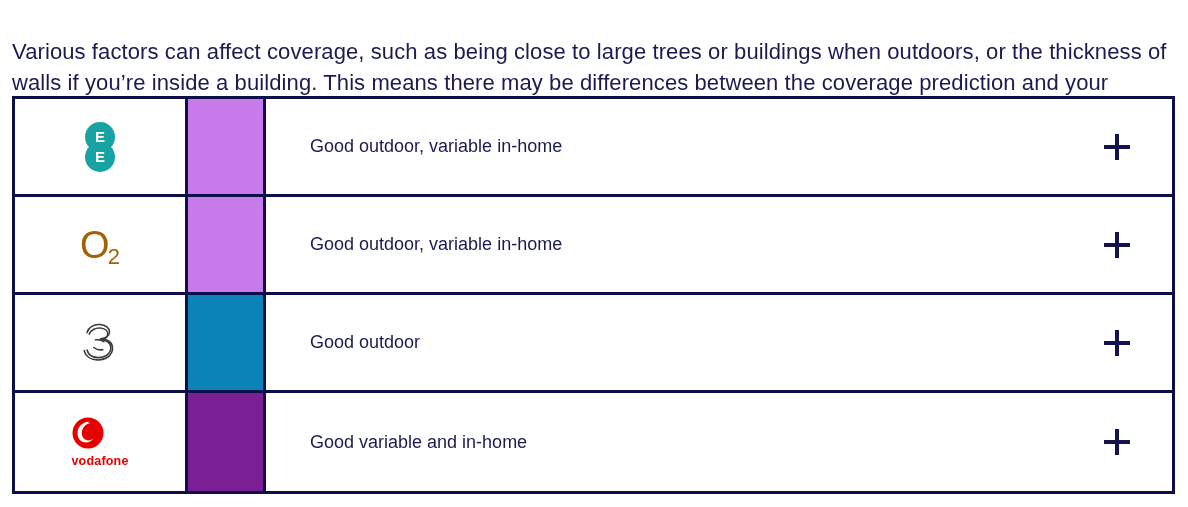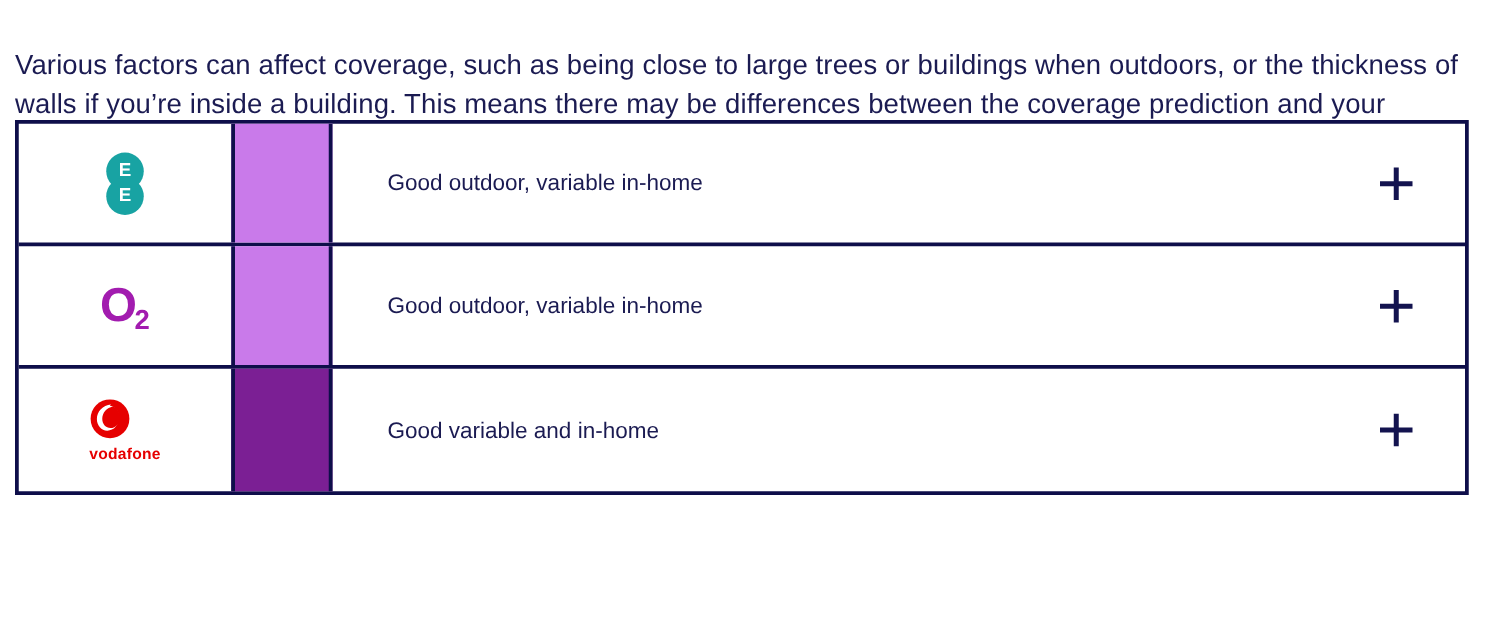--- a/index.html
+++ b/index.html
@@ -122,22 +122,22 @@
     align-items: center;
     justify-content: center;
     letter-spacing: 0;
   }
   .ee-dot.top { top: 0; }
   .ee-dot.bottom { top: 20px; }
 
   
   .logo-o2 {
     font-size: 38px;
-    font-weight: bold;
-    color: #a21caf;
+    font-weight: normal;
+    color: #a16207;
     line-height: 1;
     letter-spacing: -1px;
   }
   .logo-o2 sub {
     font-size: 22px;
     vertical-align: baseline;
     position: relative;
     top: 6px;
     left: -1px;
   }
@@ -185,20 +185,39 @@
     <div class="cell-logo">
       <div class="logo-o2"><span>O</span><sub>2</sub></div>
     </div>
     <div class="cell-swatch" style="background:#c97aea"></div>
     <div class="cell-desc">Good outdoor, variable in-home</div>
     <div class="cell-toggle">
       <span class="plus"></span>
     </div>
   </div>
 
+  <div class="row">
+    <div class="cell-logo">
+      <div class="logo-three">
+        <svg width="40" height="46" viewBox="0 0 40 46" aria-hidden="true">
+          <g fill="none" stroke="#3c3c3c" stroke-width="1.6" stroke-linejoin="round" stroke-linecap="round">
+            <path d="M7 12.5c1.5-5 7-8.5 13-8 5.5 0.4 9.5 3.4 9.5 7.3 0 3.9-3.8 6.4-8.6 6.9 6.2 0.2 11.6 3.4 11.6 9.6 0 7.4-7.3 12-15.3 11.6C10.4 39.5 5.3 36 4.2 30.6"></path>
+            <path d="M9.2 14.1c1.4-3.9 6.1-6.5 11-6.1 4.6 0.4 7.6 2.8 7.6 5.8 0 3.2-3.2 5.2-7.4 5.6 5.7 0.3 10.4 3.2 10.4 8.4 0 6.2-6.2 10.1-13 9.8-5.5-0.3-9.7-3.2-10.7-7.6"></path>
+            <path d="M15.5 19.8c2.9-0.3 6.4 0.2 8.3 1.9"></path>
+            <path d="M13.8 27.5c2.4 2 5.9 2.7 8.9 2.1"></path>
+          </g>
+        </svg>
+      </div>
+    </div>
+    <div class="cell-swatch" style="background:#0b82b8"></div>
+    <div class="cell-desc">Good outdoor</div>
+    <div class="cell-toggle">
+      <span class="plus"></span>
+    </div>
+  </div>
 
   <div class="row">
     <div class="cell-logo">
       <div class="logo-vodafone">
         <svg class="vf-mark" width="34" height="34" viewBox="0 0 34 34" aria-hidden="true">
           <circle cx="17" cy="17" r="15.5" fill="#e60000"></circle>
           <path d="M17.8 5.6c-6.6 0.7-11.3 5.6-11.3 11.6 0 5.3 3.6 9.3 8.3 9.3 5.4 0 9.3-4.6 9.3-10.7 0-5.2-2.8-8.6-7.2-9.2z" fill="#ffffff"></path>
           <path d="M19.4 7.1c-5 1-8.6 5-8.6 9.9 0 4.3 2.9 7.4 6.6 7.4 4.3 0 7.4-3.8 7.4-8.7 0-4.5-2.3-7.8-5.4-8.6z" fill="#e60000"></path>
         </svg>
         <span class="vf-word">vodafone</span>

